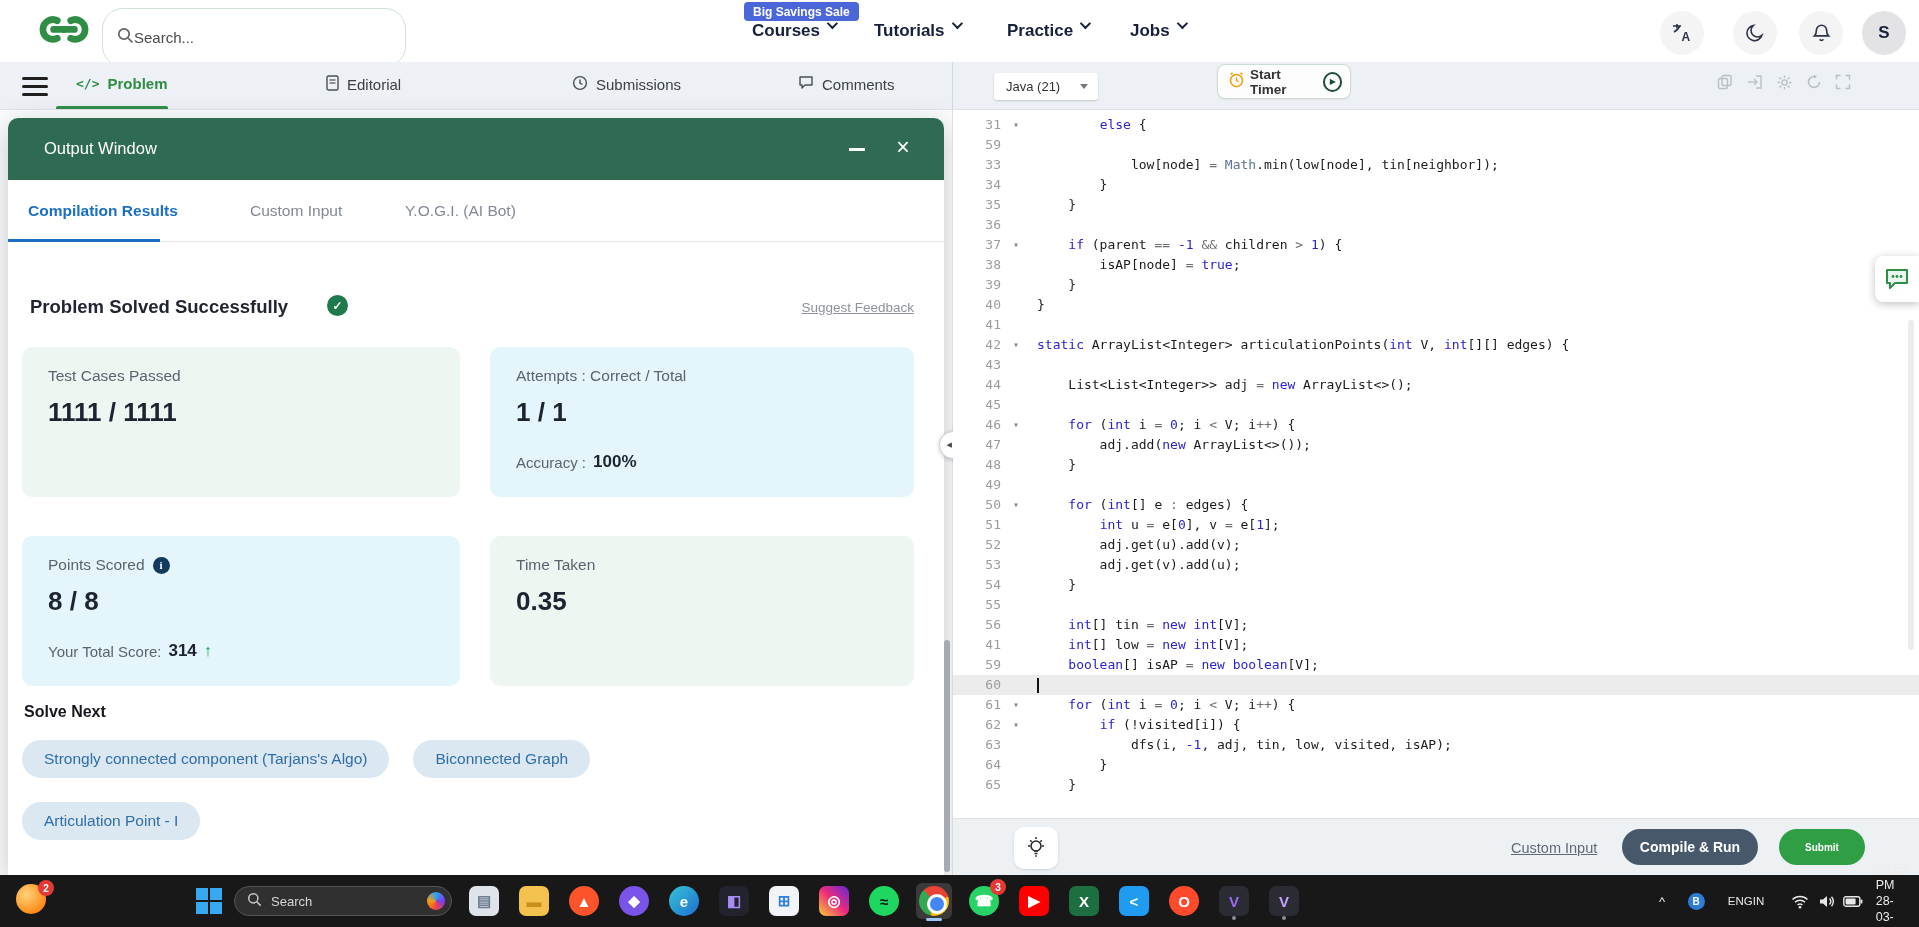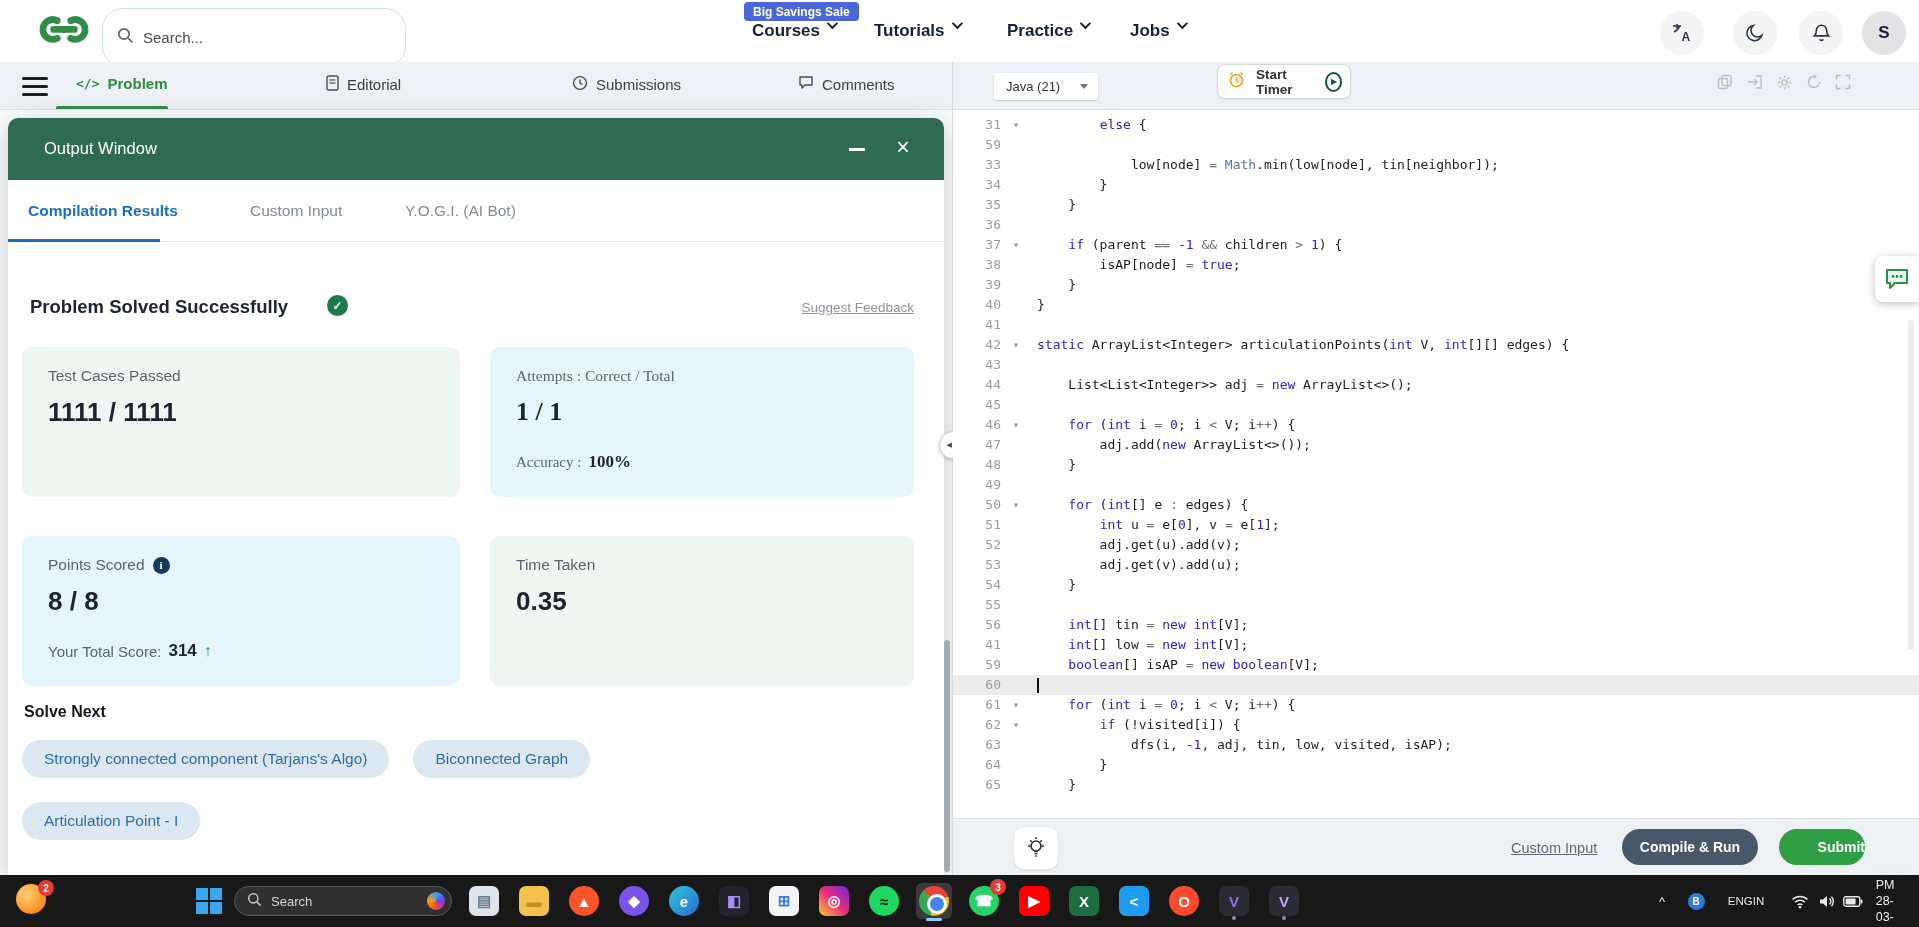--- a/index.html
+++ b/index.html
@@ -1,39 +1,39 @@
 <!DOCTYPE html>
 <html><head>
 <meta charset="utf-8">
 <style>
   * { margin:0; padding:0; box-sizing:border-box; }
   html,body { width:1919px; height:927px; overflow:hidden; font-family:"Liberation Sans", sans-serif; background:#fff; }
   
   #navbar { position:absolute; left:0; top:0; width:1919px; height:62px; background:#fff; }
   #gfg-logo { position:absolute; left:38px; top:12px; cursor:pointer; }
-  #search-pill { position:absolute; left:102px; top:8px; width:304px; height:59px; border:1.5px solid #cfe3d4; border-radius:21px; background:#fff; display:flex; align-items:center; padding-left:14px; gap:9px; }
+  #search-pill { position:absolute; left:102px; top:8px; width:304px; height:59px; border:1.5px solid #cfe3d4; border-radius:21px; background:#fff; display:flex; align-items:center; padding-left:14px; }
   #search-pill input { border:none; outline:none; font-size:15px; color:#3c4043; width:220px; font-family:"Liberation Sans",sans-serif; background:transparent; }
   #search-pill input::placeholder { color:#4a4a4a; }
   #sale-badge { position:absolute; left:744px; top:2px; height:19px; padding:0 9px; background:#4b66d9; color:#fff; font-size:12px; font-weight:700; border-radius:4px; display:flex; align-items:center; }
   .nav-link { position:absolute; top:21px; display:flex; align-items:flex-start; gap:7px; font-size:17px; font-weight:600; color:#16203c; cursor:pointer; }
   .chev { width:8px; height:8px; border-right:2.5px solid #16203c; border-bottom:2.5px solid #16203c; transform:rotate(45deg) translateY(-2px); }
   .nav-circle { position:absolute; top:11px; width:44px; height:44px; border-radius:50%; background:#f4f4f5; display:flex; align-items:center; justify-content:center; cursor:pointer; }
   #avatar { background:#e3e3e6; font-size:17px; font-weight:800; color:#132038; }
   
   #tabbar { position:absolute; left:0; top:62px; width:1919px; height:48px; background:#edf0f4; border-bottom:1px solid #dfe3e8; }
   #hamburger { position:absolute; left:22px; top:15px; width:26px; cursor:pointer; }
   #hamburger div { height:3.2px; background:#1f1f1f; border-radius:2px; margin-bottom:4.6px; }
   .ltab { position:absolute; top:13px; display:flex; align-items:center; gap:8px; cursor:pointer; font-size:15px; color:#3c4043; }
   #tab-problem { color:#2f8d46; font-weight:700; }
   #tab-problem .code-glyph { font-family:"DejaVu Sans Mono",monospace; font-size:13px; font-weight:800; }
   #problem-underline { position:absolute; left:56px; bottom:0; width:112px; height:3px; background:#2f8d46; border-radius:2px 2px 0 0; }
   #panel-divider-top { position:absolute; left:952px; top:0; width:1px; height:48px; background:#d4d9de; }
   #java-select { position:absolute; left:994px; top:11px; width:104px; height:27px; background:#fff; border-radius:3px; box-shadow:0 1px 2px rgba(0,0,0,.18); display:flex; align-items:center; justify-content:space-between; padding:0 10px 0 12px; font-size:13px; color:#333; cursor:pointer; }
   #java-select .caret { width:0; height:0; border-left:4.5px solid transparent; border-right:4.5px solid transparent; border-top:5.5px solid #777; }
-  #start-timer { position:absolute; left:1217px; top:2px; width:134px; height:35px; background:#fcfdfc; border:1px solid #cfdcd2; border-radius:8px; display:flex; align-items:center; gap:11px; padding:0 8px 0 10px; cursor:pointer; box-shadow:0 1px 2px rgba(0,0,0,.06); }
+  #start-timer { position:absolute; left:1217px; top:2px; width:134px; height:35px; background:#fcfdfc; border:1px solid #cfdcd2; border-radius:8px; display:flex; align-items:center; gap:5px; padding:0 8px 0 10px; cursor:pointer; box-shadow:0 1px 2px rgba(0,0,0,.06); }
   #start-timer .label { font-size:13.5px; font-weight:600; color:#333; }
   #play-circle { width:20px; height:20px; border:2px solid #1d4d3a; border-radius:50%; display:flex; align-items:center; justify-content:center; }
   #play-circle::after { content:"▶"; font-size:8px; color:#1d4d3a; margin-left:1px; }
   .ed-tool { position:absolute; top:8px; width:24px; height:24px; display:flex; align-items:center; justify-content:center; cursor:pointer; color:#b9bfc6; }
   
   #left-panel { position:absolute; left:0; top:110px; width:952px; height:765px; background:#fbfcfd; }
   #left-scroll-thumb { position:absolute; left:944px; top:640px; width:6px; height:232px; background:#a6abb2; border-radius:3px; }
   #output-window { position:absolute; left:8px; top:118px; width:936px; height:757px; background:#fff; border-radius:10px 10px 0 0; box-shadow:0 8px 30px rgba(0,0,0,.22); }
   #ow-header { position:absolute; left:0; top:0; width:936px; height:62px; background:#2e6b52; border-radius:10px 10px 0 0; }
   #ow-title { position:absolute; left:36px; top:21px; font-size:16.5px; font-weight:500; color:#fff; }
@@ -48,21 +48,21 @@
   #ow-tab-underline { position:absolute; left:0; bottom:-1px; width:152px; height:3px; background:#1a6fc4; }
   #status-row { position:absolute; left:14px; top:176px; width:908px; height:30px; }
   #status-title { position:absolute; left:8px; top:2px; font-size:18.5px; font-weight:800; color:#1f2430; }
   #status-check { position:absolute; left:305px; top:1px; width:21px; height:21px; border-radius:50%; background:#1e7a4a; color:#fff; font-size:12px; font-weight:800; display:flex; align-items:center; justify-content:center; }
   #status-check::after { content:"✓"; }
   #feedback-link { position:absolute; right:16px; top:6px; font-size:13.5px; color:#8d939c; text-decoration:underline; cursor:pointer; }
   .stat-card { position:absolute; border-radius:10px; }
   .card-green { background:#eef6f1; }
   .card-blue  { background:#e4f6fb; }
   #card-0 { left:14px;  top:229px; width:438px; height:150px; }
-  #card-1 { left:482px; top:229px; width:424px; height:150px;font-family:Liberation Serif, serif; }
+  #card-1 { left:482px; top:229px; width:424px; height:150px; }
   #card-2 { left:14px;  top:418px; width:438px; height:150px; }
   #card-3 { left:482px; top:418px; width:424px; height:150px; }
   .card-label { position:absolute; left:26px; top:20px; font-size:15.5px; color:#5b6370; display:flex; align-items:center; gap:8px; }
   .card-value { position:absolute; left:26px; top:50px; font-size:26px; font-weight:800; color:#1d2330; }
   .card-sub { position:absolute; left:26px; top:105px; font-size:15px; color:#5b6370; display:flex; align-items:center; gap:7px; }
   .card-sub .sub-val { font-size:17px; font-weight:700; color:#1d2330; }
   .card-sub .up-arrow { color:#22a14a; font-weight:800; font-size:16px; }
   .info-badge { width:17px; height:17px; border-radius:50%; background:#123a5c; color:#fff; font-size:11px; font-weight:800; display:flex; align-items:center; justify-content:center; font-family:"Liberation Serif",serif; }
   .info-badge::after { content:"i"; }
   #solve-next-heading { position:absolute; left:16px; top:585px; font-size:16px; font-weight:800; color:#15181d; }
@@ -82,21 +82,21 @@
   .ct { display:inline-block; padding-left:32px; }
   .tk-p { color:#1b1b1b; } .tk-k { color:#2a23cf; } .tk-n { color:#2a23cf; } .tk-o { color:#6e6e6e; } .tk-m { color:#5c7299; }
   .cursor { display:inline-block; width:1.5px; height:15px; background:#111; vertical-align:middle; }
   #editor-scroll-thumb { position:absolute; left:1908px; top:320px; width:6px; height:330px; background:#ececec; border-radius:3px; }
   #chat-float { position:absolute; left:1875px; top:256px; width:44px; height:46px; background:#fff; border-radius:8px 0 0 8px; box-shadow:0 2px 8px rgba(0,0,0,.25); display:flex; align-items:center; justify-content:center; cursor:pointer; }
   
   #editor-footer { position:absolute; left:953px; top:818px; width:966px; height:57px; background:#eef1f4; border-top:1px solid #dfe3e7; }
   #bulb-btn { position:absolute; left:61px; top:8px; width:44px; height:42px; background:#fff; border-radius:10px; box-shadow:0 1px 3px rgba(0,0,0,.12); display:flex; align-items:center; justify-content:center; cursor:pointer; }
   #custom-input-link { position:absolute; left:558px; top:21px; font-size:14.5px; color:#5f6a75; text-decoration:underline; cursor:pointer; }
   #compile-btn { position:absolute; left:669px; top:10px; width:136px; height:36px; background:#46586a; border:none; border-radius:18px; color:#fff; font-size:14px; font-weight:600; cursor:pointer; font-family:"Liberation Sans",sans-serif; }
-  #submit-btn { position:absolute; left:826px; top:10px; width:86px; height:36px; background:#2f9e44; border:none; border-radius:18px; color:#fff; font-size:14px; font-weight:600; cursor:pointer; font-family:"Liberation Sans",sans-serif;text-align:right; }
+  #submit-btn { position:absolute; left:826px; top:10px; width:86px; height:36px; background:#2f9e44; border:none; border-radius:18px; color:#fff; font-size:10px; font-weight:600; cursor:pointer; font-family:"Liberation Sans",sans-serif; }
   
   #taskbar { position:absolute; left:0; top:875px; width:1919px; height:52px; background:#181818; }
   #widgets-btn { position:absolute; left:16px; top:9px; width:34px; height:34px; cursor:pointer; }
   #widgets-btn .sun { width:30px; height:30px; border-radius:50%; background:radial-gradient(circle at 35% 35%, #ffd27a, #ff8c1a 70%); }
   .tb-badge { position:absolute; right:-4px; top:-4px; min-width:16px; height:16px; border-radius:8px; background:#e53935; color:#fff; font-size:10px; font-weight:700; display:flex; align-items:center; justify-content:center; padding:0 3px; }
   #start-btn { position:absolute; left:196px; top:13px; display:grid; grid-template-columns:12px 12px; grid-gap:2px; cursor:pointer; }
   #start-btn div { width:12px; height:12px; background:#38a9f0; }
   #tb-search { position:absolute; left:234px; top:11px; width:218px; height:30px; background:#303030; border:1px solid #555; border-radius:15px; display:flex; align-items:center; gap:9px; padding:0 6px 0 12px; cursor:pointer; }
   #tb-search .txt { font-size:13px; color:#d6d6d6; flex:1; }
   #tb-search .bing { width:18px; height:18px; border-radius:50%; background:conic-gradient(#2da3f2,#7c3aed,#ef4444,#f59e0b,#2da3f2); }

